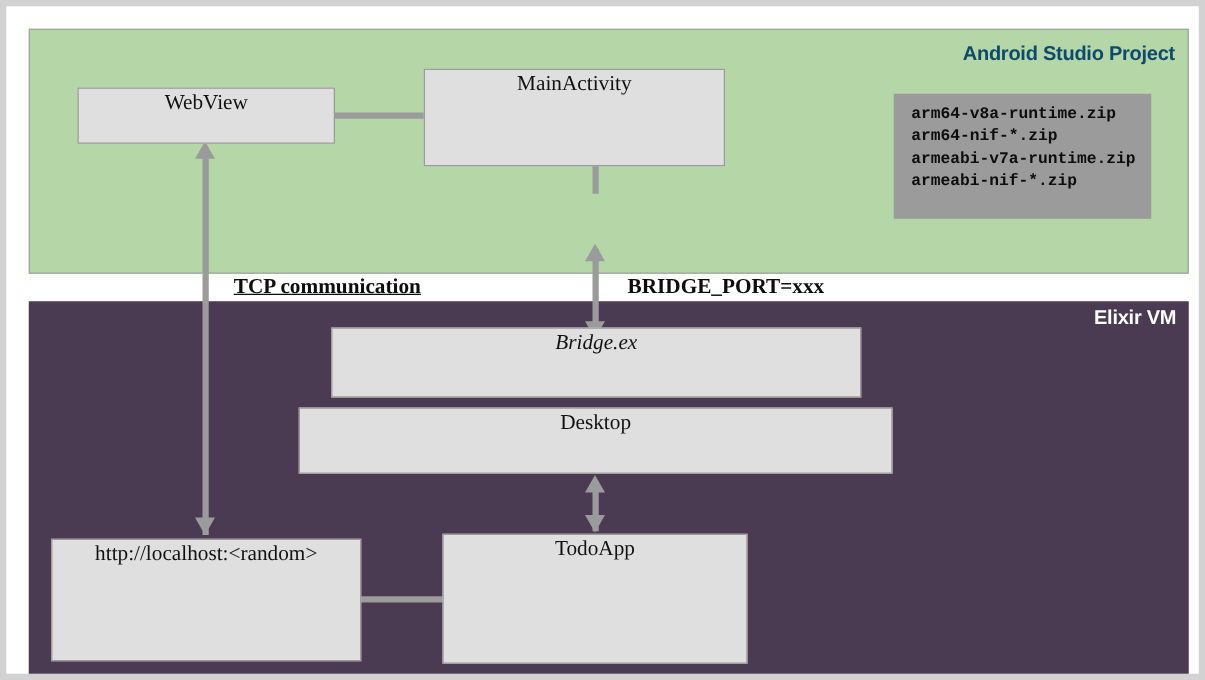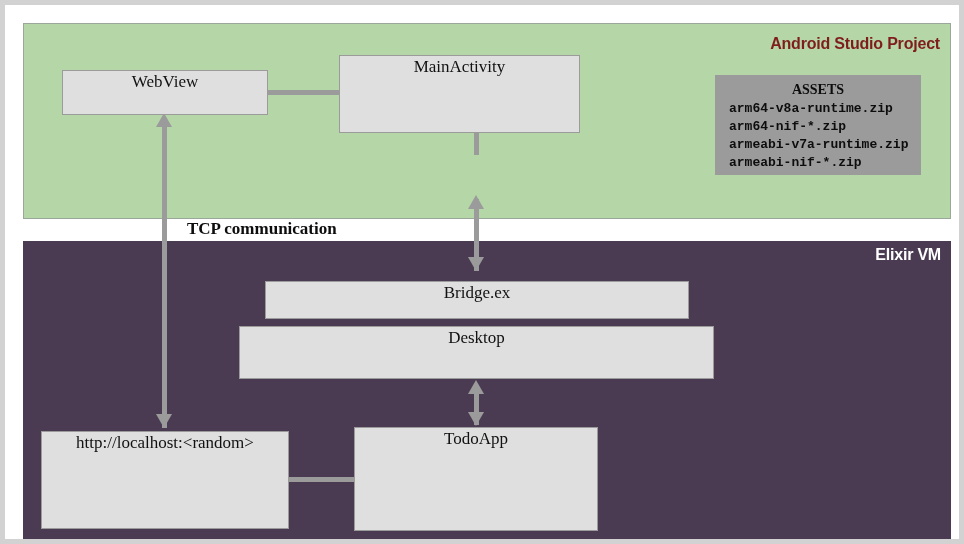--- a/index.html
+++ b/index.html
@@ -42,21 +42,21 @@
     position: absolute;
     font-family: "Liberation Sans", "DejaVu Sans", sans-serif;
     font-weight: bold;
     font-size: 16px;
     letter-spacing: -0.2px;
     white-space: nowrap;
   }
   #android-panel-title {
     right: 10px;
     top: 11px;
-    color: #7f1d1d;
+    color: #0c4a6e;
   }
   #elixir-panel-title {
     right: 10px;
     top: 5px;
     color: #ffffff;
   }
 
   
   .node {
     position: absolute;
@@ -70,21 +70,21 @@
     font-size: 17px;
     color: #111111;
     text-align: center;
     line-height: 1.28;
     z-index: 5;
   }
 
   #node-webview      { left: 57px;  top: 65px;  width: 206px; height: 45px; }
   #node-mainactivity { left: 334px; top: 50px;  width: 241px; height: 78px; }
   #node-bridgekt     { left: 370px; top: 148px; width: 204px; height: 43px; }
-  #node-bridgeex     { left: 260px; top: 276px; width: 424px; height: 38px; }
+  #node-bridgeex     { left: 260px; top: 257px; width: 424px; height: 56px; font-style: italic; }
   #node-desktop      { left: 234px; top: 321px; width: 475px; height: 53px; }
   #node-phoenix      { left: 36px;  top: 426px; width: 248px; height: 98px; }
   #node-todoapp      { left: 349px; top: 422px; width: 244px; height: 104px; }
 
   .node-line { display: block; }
 
   
   #assets-box {
     position: absolute;
     left: 710px;
@@ -135,21 +135,21 @@
 
   
   .mid-label {
     position: absolute;
     font-weight: bold;
     font-size: 17px;
     color: #0d0d0d;
     white-space: nowrap;
     z-index: 6;
   }
-  #label-tcp    { left: 182px; top: 214px; }
+  #label-tcp    { left: 182px; top: 214px; text-decoration: underline; }
   #label-bridge { left: 497px; top: 214px; }
 </style>
 </head>
 <body>
 
 <div id="canvas">
 
   <div class="panel" id="android-panel">
     <div class="panel-title" id="android-panel-title">Android Studio Project</div>
   </div>
@@ -170,32 +170,32 @@
   <div class="arrowhead arrow-up" style="left:151px; top:108px;"></div>
   <div class="arrowhead arrow-down" style="left:151px; top:409px;"></div>
 
   <div class="conn conn-v" style="left:469px; top:380px; height:40px;"></div>
   <div class="arrowhead arrow-up" style="left:463px; top:375px;"></div>
   <div class="arrowhead arrow-down" style="left:463px; top:407px;"></div>
 
   <div class="conn conn-h" style="left:281px; top:472px; width:70px;"></div>
 
   <div class="mid-label" id="label-tcp">TCP communication</div>
+  <div class="mid-label" id="label-bridge">BRIDGE_PORT=xxx</div>
 
   <div class="node" id="node-webview">
     <span class="node-line">WebView</span>
   </div>
 
   <div class="node" id="node-mainactivity">
     <span class="node-line">MainActivity</span>
   </div>
 
 
   <div id="assets-box">
-    <div id="assets-title">ASSETS</div>
     <div class="assets-item">arm64-v8a-runtime.zip</div>
     <div class="assets-item">arm64-nif-*.zip</div>
     <div class="assets-item">armeabi-v7a-runtime.zip</div>
     <div class="assets-item">armeabi-nif-*.zip</div>
   </div>
 
   <div class="node" id="node-bridgeex">
     <span class="node-line">Bridge.ex</span>
   </div>
 

